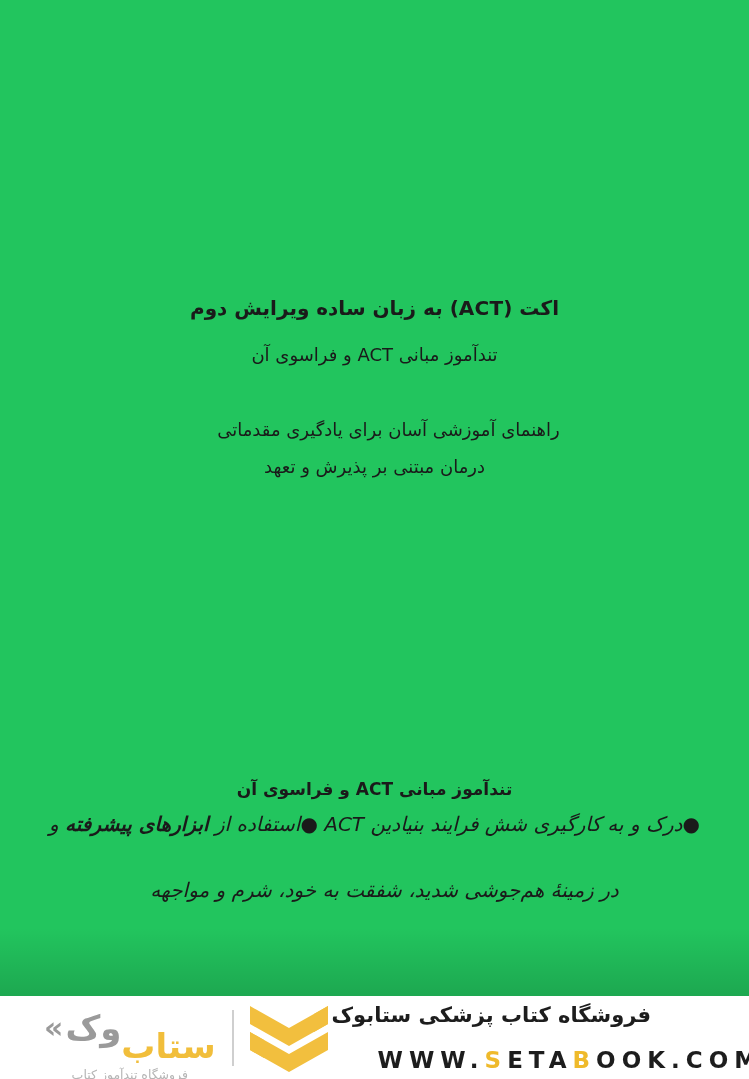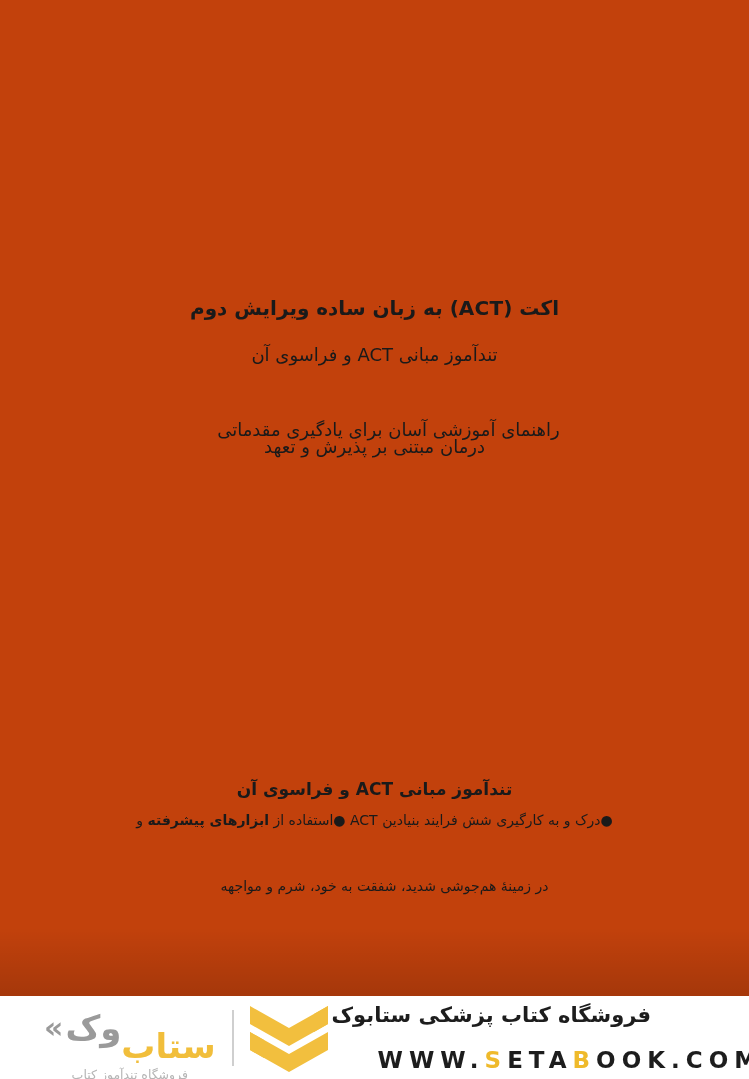--- a/index.html
+++ b/index.html
@@ -2,38 +2,38 @@
 <html lang="fa"><head>
 <meta charset="utf-8">
 <style>
   * { margin: 0; padding: 0; box-sizing: border-box; }
   html, body { background: #ffffff; }
   .page {
     position: relative;
     width: 749px;
     height: 1079px;
     margin: 0 auto;
-    background: #c2410c;
+    background: #22c55e;
     overflow: hidden;
     font-family: "DejaVu Sans", sans-serif;
     color: #1a1a1a;
   }
   .center-line {
     position: absolute;
     left: 0; right: 0;
     text-align: center;
     direction: rtl;
     unicode-bidi: plaintext;
   }
   .book-title    { top: 296px; font-size: 20px; font-weight: bold; letter-spacing: 0.2px; }
   .book-subtitle { top: 344px; font-size: 18px; }
   .guide-1       { top: 419px; font-size: 18px; padding-left: 28px; }
-  .guide-2       { top: 436px; font-size: 18px; }
+  .guide-2       { top: 456px; font-size: 18px; }
   .blurb-heading { top: 779px; font-size: 17px; font-weight: bold; }
-  .blurb-line    { font-size: 14px; }
+  .blurb-line    { font-size: 20px; font-style: italic; }
   .blurb-1       { top: 812px; }
   .blurb-2       { top: 845px; }
   .blurb-3       { top: 878px; padding-left: 20px; }
   .blurb-line b  { font-weight: bold; }
 
   .footer-shadow {
     position: absolute;
     left: 0; right: 0;
     top: 928px;
     height: 68px;

